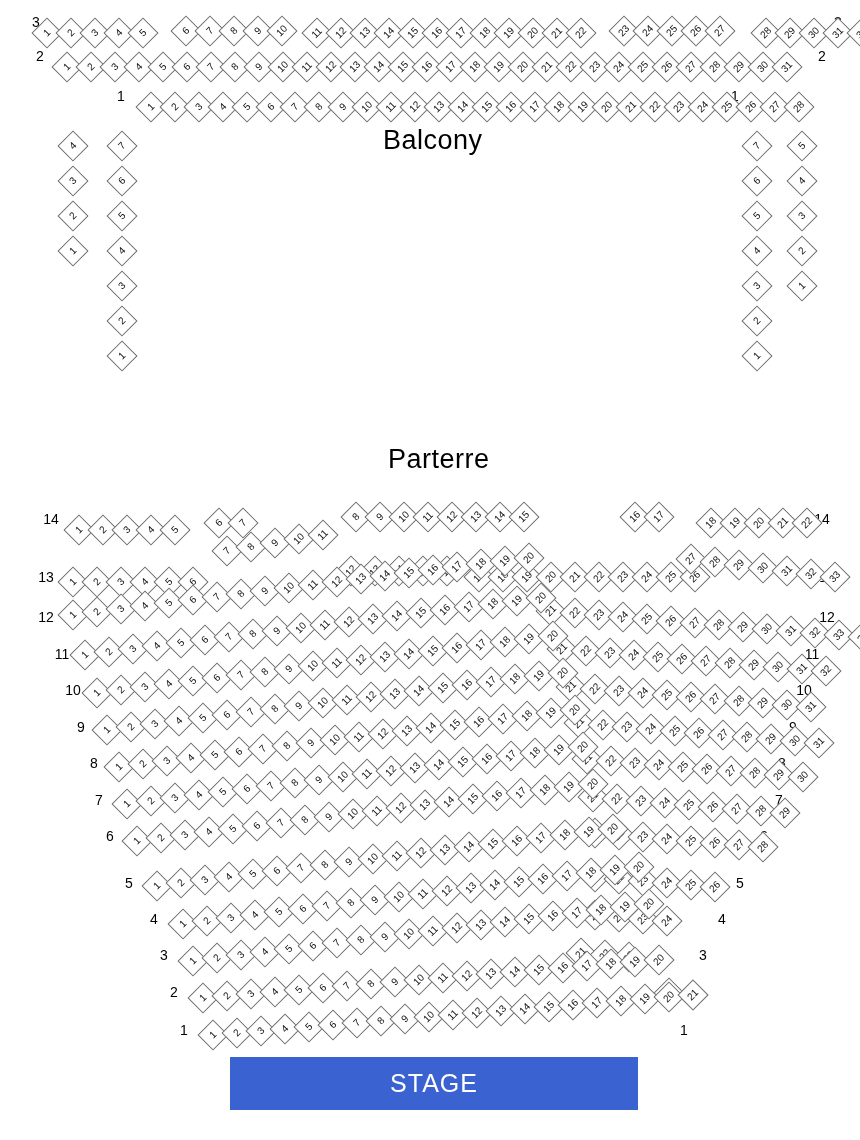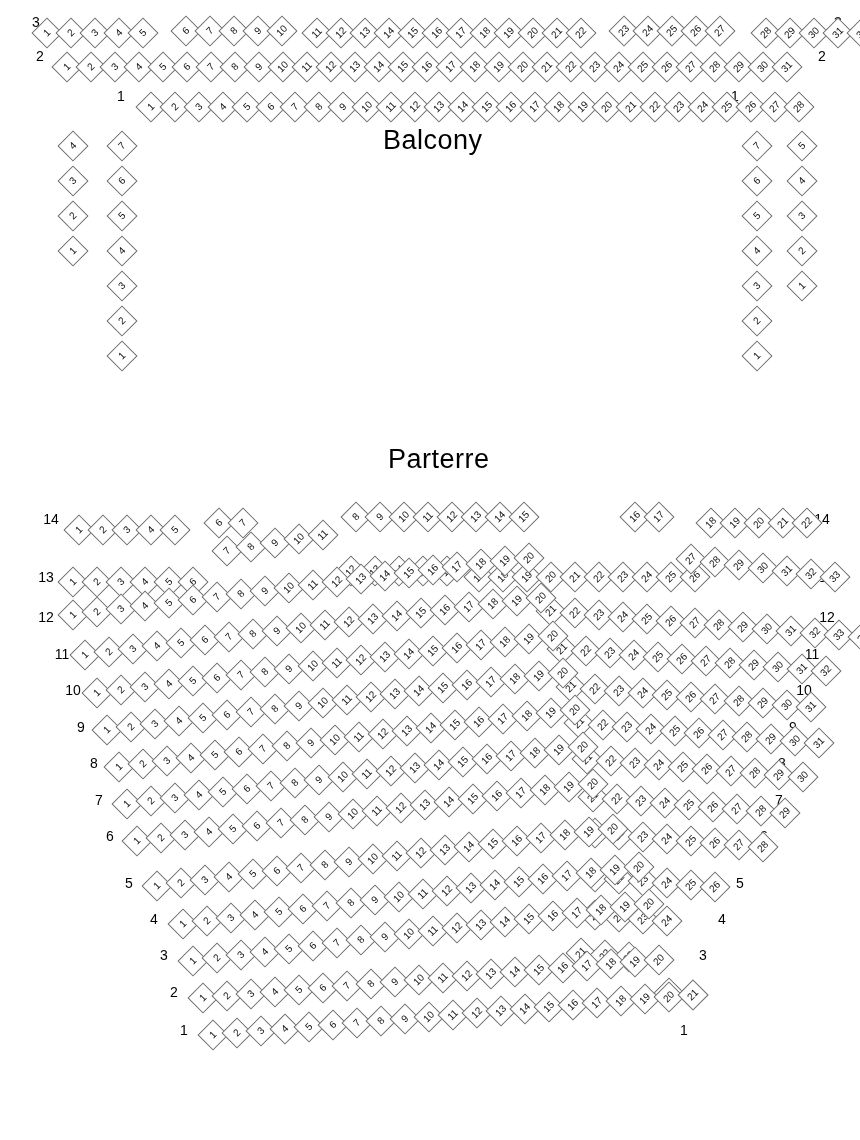--- a/index.html
+++ b/index.html
@@ -1603,14 +1603,15 @@
         <span class="seat-num">19</span>
       </div>
       <div class="seat" style="left: 658px; top: 986px; transform: rotate(-45deg);">
         <span class="seat-num">20</span>
       </div>
       <div class="seat" style="left: 682px; top: 984px; transform: rotate(-45deg);">
         <span class="seat-num">21</span>
       </div>
     </div>
 
+  <div class="stage-bar" style="left:230px; top:1057px; width:408px; height:53px;">STAGE</div>
 
 </div>
 
 </body></html>

